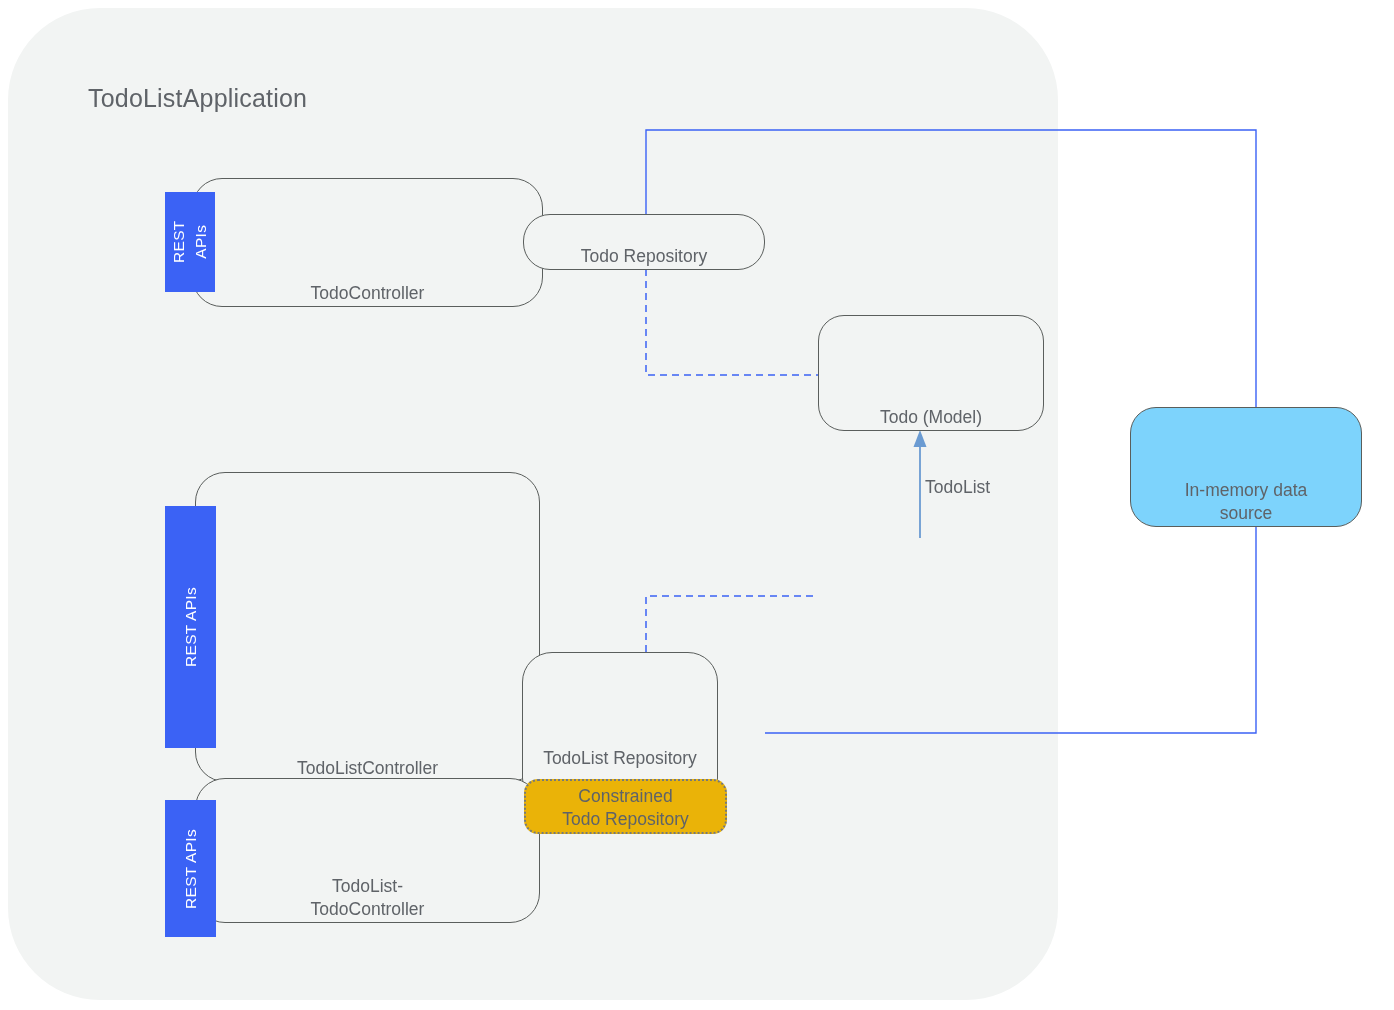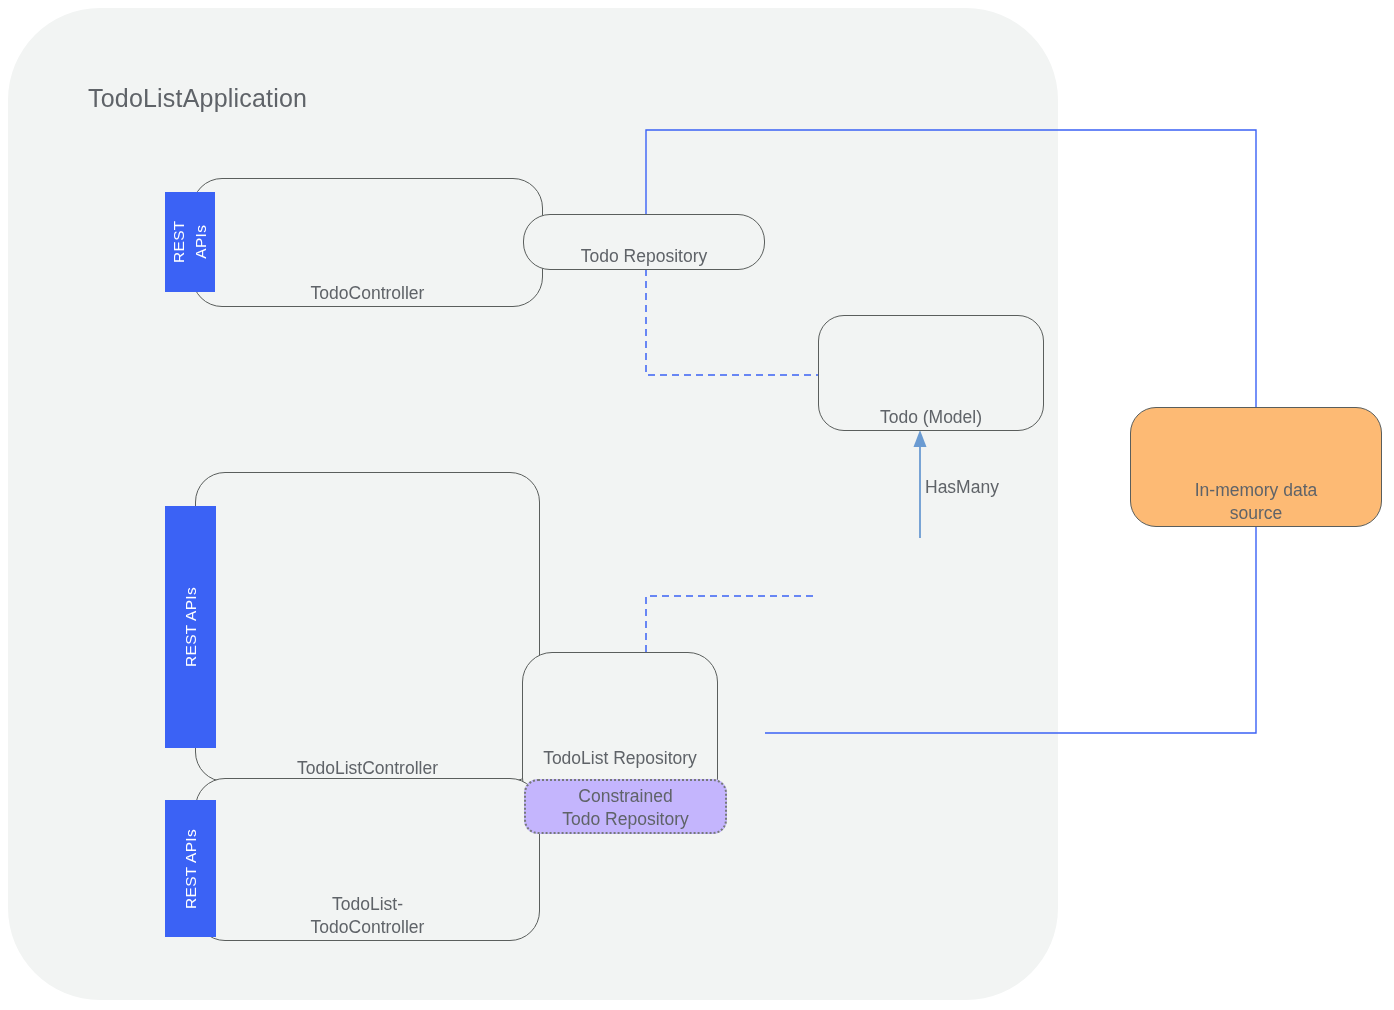--- a/index.html
+++ b/index.html
@@ -60,21 +60,21 @@
     line-height: 1.35;
   }
   .node.lg-radius { border-radius: 30px; }
   .node.md-radius { border-radius: 26px; }
   .node.sm-radius { border-radius: 27px; }
   .node.dotted {
     border-style: dotted;
     border-width: 2px;
     border-color: #76797a;
     border-radius: 14px;
-    background: #c4b5fd;
+    background: #eab308;
   }
   
   .rest-badge {
     position: absolute;
     background: #3b62f5;
     color: #ffffff;
     font-size: 15.5px;
     display: flex;
     align-items: center;
     justify-content: center;
@@ -126,44 +126,44 @@
 
   <div class="node sm-radius" style="left:523px; top:214px; width:242px; height:56px;">
     <span>Todo Repository</span>
   </div>
 
   <div class="node md-radius" style="left:818px; top:315px; width:226px; height:116px;">
     <span>Todo (Model)</span>
   </div>
 
   <div class="edge-label" style="left:925px; top:477px;">
-    <span>HasMany</span>
+    <span>TodoList</span>
   </div>
 
 
-  <div class="node md-radius" style="left:1130px; top:407px; width:252px; height:120px; background:#fdba74;">
+  <div class="node md-radius" style="left:1130px; top:407px; width:232px; height:120px; background:#7dd3fc;">
     <span>
       <span>In-memory data</span><br>
       <span>source</span>
     </span>
   </div>
 
   <div class="node lg-radius" style="left:195px; top:472px; width:345px; height:310px;">
     <span>TodoListController</span>
   </div>
 
   <div class="rest-badge" style="left:165px; top:506px; width:51px; height:242px;">
     <span class="rot">REST APIs</span>
   </div>
 
   <div class="node lg-radius" style="left:522px; top:652px; width:196px; height:156px; align-items:center; padding-top:58px;">
     <span>TodoList Repository</span>
   </div>
 
-  <div class="node lg-radius" style="left:195px; top:778px; width:345px; height:163px;">
+  <div class="node lg-radius" style="left:195px; top:778px; width:345px; height:145px;">
     <span>
       <span>TodoList-</span><br>
       <span>TodoController</span>
     </span>
   </div>
 
   <div class="rest-badge" style="left:165px; top:800px; width:51px; height:137px;">
     <span class="rot">REST APIs</span>
   </div>
 

